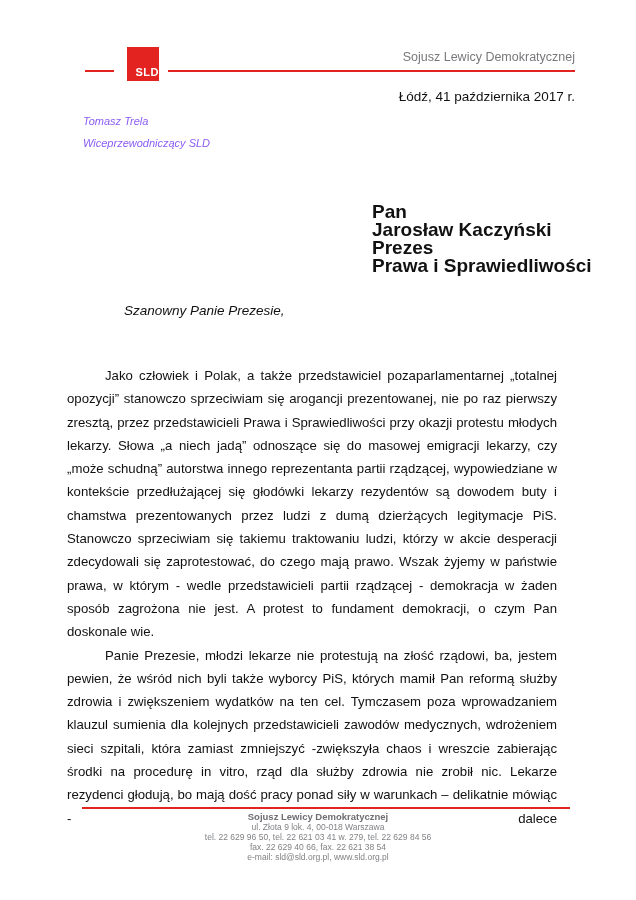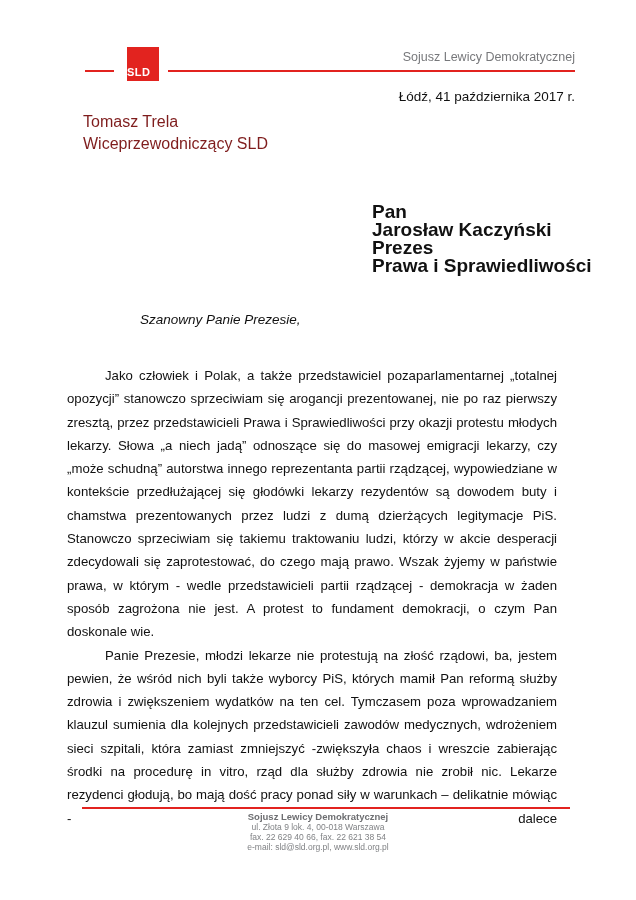--- a/index.html
+++ b/index.html
@@ -16,44 +16,44 @@
   
   .rule { position: absolute; height: 2px; background: #e2231f; }
   .rule-left  { left: 85px;  top: 70px; width: 29px; }
   .rule-right { left: 168px; top: 70px; width: 407px; }
   .logo {
     position: absolute; left: 127px; top: 47px;
     width: 32px; height: 34px; background: #e2231f;
   }
   .logo span {
     position: absolute; left: 0; right: 0; bottom: 3px;
-    text-align: left;
+    text-align: right;
     color: #ffffff; font-weight: bold; font-size: 11px; letter-spacing: 0.5px;
   }
   .org-name {
     position: absolute; right: 61px; top: 50px;
     font-size: 12.5px; color: #77787b;
   }
   .date-line {
     position: absolute; right: 61px; top: 89px;
     font-size: 13.5px; color: #111;
   }
   
   .sender {
     position: absolute; left: 83px; top: 111px;
-    font-size: 16px; line-height: 21.5px; color: #7f1d1d;
+    font-size: 11px; line-height: 21.5px; color: #8b5cf6; font-style: italic;
   }
   .recipient {
     position: absolute; left: 372px; top: 203px;
     font-size: 19px; font-weight: bold; line-height: 18px; color: #111;
   }
   
   .salutation {
-    position: absolute; left: 124px; top: 312px;
-    font-size: 13.5px; font-style: italic; color: #111; margin-left: 16px;
+    position: absolute; left: 124px; top: 303px;
+    font-size: 13.5px; font-style: italic; color: #111;
   }
   .body-text {
     position: absolute; left: 67px; top: 364px; width: 490px;
     font-size: 13.2px; line-height: 23.3px; color: #111;
   }
   .body-text p {
     margin: 0;
     text-indent: 38px;
     text-align: justify;
   }
@@ -99,17 +99,18 @@
 
   <div class="body-text">
     <p>Jako człowiek i Polak, a także przedstawiciel pozaparlamentarnej „totalnej opozycji” stanowczo sprzeciwiam się arogancji prezentowanej, nie po raz pierwszy zresztą, przez przedstawicieli Prawa i Sprawiedliwości przy okazji protestu młodych lekarzy. Słowa „a niech jadą” odnoszące się do masowej emigracji lekarzy, czy „może schudną” autorstwa innego reprezentanta partii rządzącej, wypowiedziane w kontekście przedłużającej się głodówki lekarzy rezydentów są dowodem buty i chamstwa prezentowanych przez ludzi z dumą dzierżących legitymacje PiS. Stanowczo sprzeciwiam się takiemu traktowaniu ludzi, którzy w akcie desperacji zdecydowali się zaprotestować, do czego mają prawo. Wszak żyjemy w państwie prawa, w którym - wedle przedstawicieli partii rządzącej - demokracja w żaden sposób zagrożona nie jest. A protest to fundament demokracji, o czym Pan doskonale wie.</p>
     <p class="continues">Panie Prezesie, młodzi lekarze nie protestują na złość rządowi, ba, jestem pewien, że wśród nich byli także wyborcy PiS, których mamił Pan reformą służby zdrowia i zwiększeniem wydatków na ten cel. Tymczasem poza wprowadzaniem klauzul sumienia dla kolejnych przedstawicieli zawodów medycznych, wdrożeniem sieci szpitali, która zamiast zmniejszyć -zwiększyła chaos i wreszcie zabierając środki na procedurę in vitro, rząd dla służby zdrowia nie zrobił nic. Lekarze rezydenci głodują, bo mają dość pracy ponad siły w warunkach – delikatnie mówiąc - dalece</p>
   </div>
 
   <div class="rule footer-rule"></div>
   <div class="footer-block">
     <div class="footer-title">Sojusz Lewicy Demokratycznej</div>
     <div class="footer-line">ul. Złota 9 lok. 4, 00-018 Warszawa</div>
+    <div class="footer-line">tel. 22 629 96 50, tel. 22 621 03 41 w. 279, tel. 22 629 84 56</div>
     <div class="footer-line">fax. 22 629 40 66, fax. 22 621 38 54</div>
     <div class="footer-line">e-mail: sld@sld.org.pl, www.sld.org.pl</div>
   </div>
 
 </div>
 
 </body></html>

